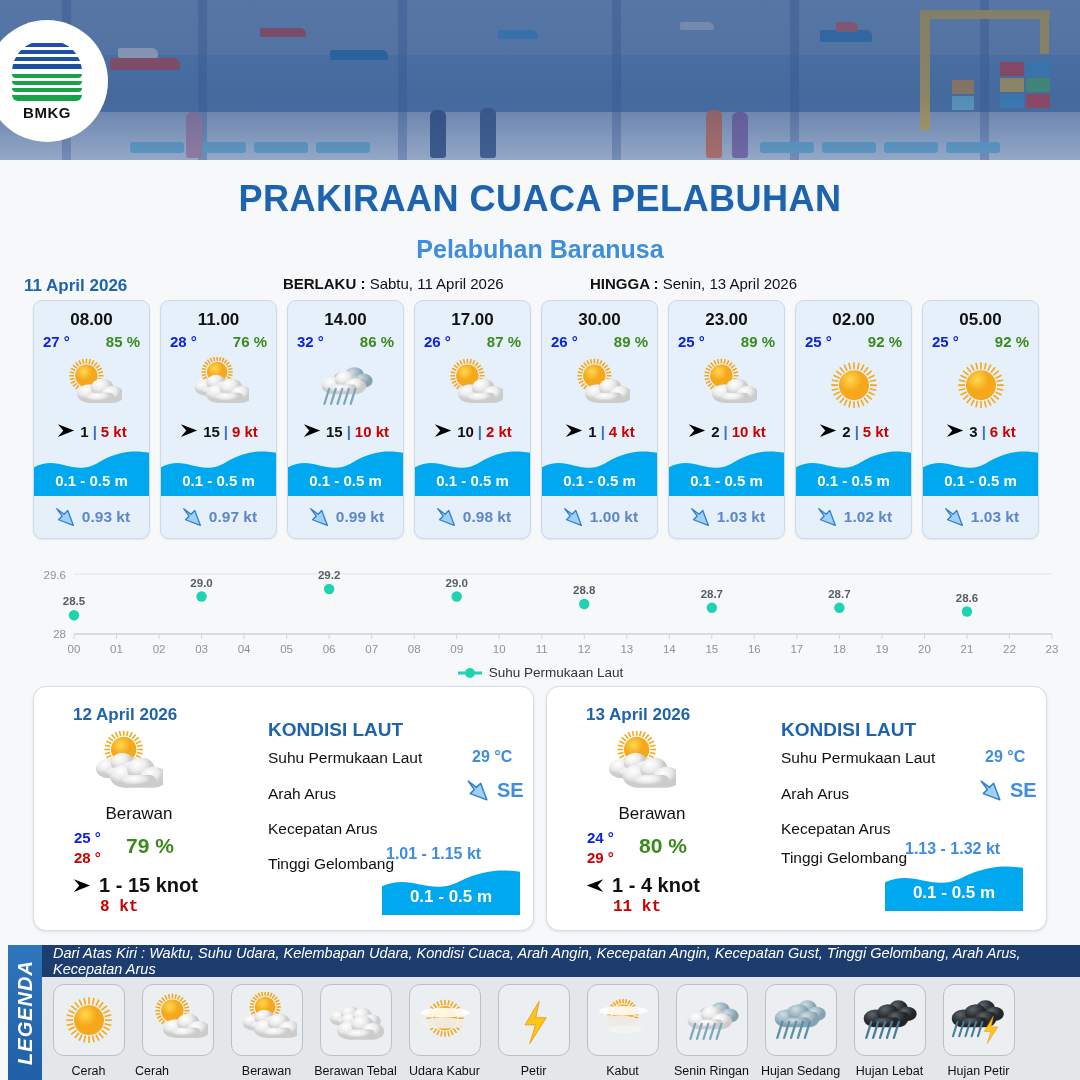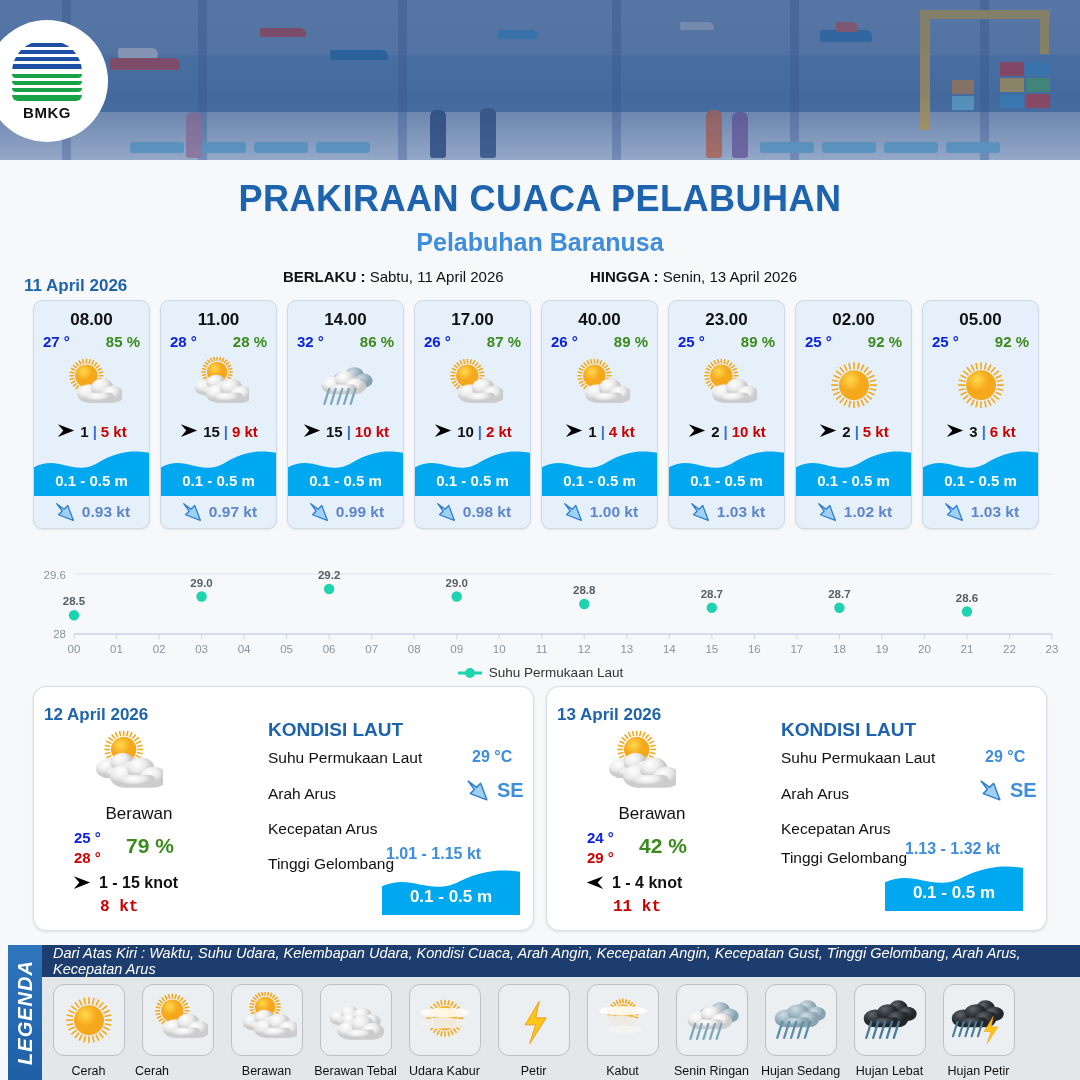--- a/index.html
+++ b/index.html
@@ -48,21 +48,21 @@
   .h-line1 { font-size:19.5px; font-weight:bold; color:#fff; letter-spacing:.3px;
      text-shadow:0 1px 2px rgba(0,0,0,.45); }
   .h-line2 { font-size:31px; font-weight:bold; color:#fff; margin-top:4px;
      text-shadow:0 1px 3px rgba(0,0,0,.5); }
   .h-line3 { font-size:15.5px; color:#fff; margin-top:7px;
      text-shadow:0 1px 2px rgba(0,0,0,.45); }
 
   
   .t1 { text-align:center; font-size:36px; font-weight:bold; color:#1d63ad;
         letter-spacing:.5px; margin-top:18px; text-shadow:1px 1px 0 #e6edf5; }
-  .t2 { text-align:center; font-size:25px; font-weight:bold; color:#3f8ddd; margin-top:8px; }
+  .t2 { text-align:center; font-size:25px; font-weight:bold; color:#3f8ddd; margin-top:15px; }
   .t3 { text-align:center; margin-top:11px; font-size:15px; color:#111; }
   .t3 .lbl { font-weight:bold; }
   .t3 .gap { display:inline-block; width:78px; }
 
   
   .date-lbl { position:absolute; left:24px; top:276px; font-size:17px; font-weight:bold; color:#1d63ad; }
 
   
   .cards { position:absolute; left:33px; top:300px; width:1014px;
            display:flex; gap:10px; }
@@ -78,44 +78,44 @@
   .c-icon { height:62px; display:flex; align-items:center; justify-content:center; margin-top:4px; }
   .c-wind { display:flex; align-items:center; justify-content:center; gap:4px;
             height:30px; font-size:15px; font-weight:bold; color:#111; }
   .c-wind .bar { color:#3b6fd4; font-weight:bold; }
   .c-wind .kt  { color:#cc0000; }
   .wave-wrap { position:relative; height:48px; margin-top:2px; }
   .wave-wrap svg { position:absolute; left:0; top:0; }
   .wave-txt { position:absolute; left:0; right:0; bottom:7px; text-align:center;
               font-size:15px; font-weight:bold; color:#fff; }
   .c-cur { display:flex; align-items:center; justify-content:center; gap:5px;
-           height:32px; font-size:15.5px; font-weight:bold; color:#5f86c9; }
+           height:42px; font-size:15.5px; font-weight:bold; color:#5f86c9; }
 
   
   .chart { position:absolute; left:22px; top:562px; width:1036px; height:105px; }
   .chart svg { display:block; }
 
   .legend-line { position:absolute; left:0; right:0; top:665px; text-align:center;
                  font-size:13.5px; color:#333; }
   .legend-line .dash { display:inline-block; vertical-align:middle; margin-right:6px; }
 
   
   .days { position:absolute; left:33px; top:686px; width:1014px; display:flex; gap:12px; }
   .day {
     width:501px; height:245px; background:#fff; border:1px solid #d7dde5;
     border-radius:13px; box-shadow:0 1px 3px rgba(0,0,0,.10); position:relative;
   }
-  .d-date { position:absolute; left:10px; top:18px; font-size:17px; font-weight:bold; color:#1d63ad; }
+  .d-date { position:absolute; left:39px; top:18px; font-size:17px; font-weight:bold; color:#1d63ad; }
   .d-icon { position:absolute; left:55px; top:44px; }
   .d-cond { position:absolute; left:0; top:117px; width:210px; text-align:center;
             font-size:17px; color:#111; }
   .d-min { position:absolute; left:40px; top:142px; font-size:15px; font-weight:bold; color:#0d22e0; }
   .d-max { position:absolute; left:40px; top:162px; font-size:15px; font-weight:bold; color:#cc0000; }
   .d-hum { position:absolute; left:92px; top:147px; font-size:21px; font-weight:bold; color:#3b8a1d; }
-  .d-wind{ position:absolute; left:38px; top:187px; font-size:16px; font-weight:bold; color:#111;
+  .d-wind{ position:absolute; left:38px; top:187px; font-size:20px; font-weight:bold; color:#111;
            display:flex; align-items:center; gap:7px; }
   .d-gust{ position:absolute; left:66px; top:211px; font-size:16px; font-weight:bold; color:#cc0000;font-family:Liberation Mono, monospace; }
 
   .k-title { position:absolute; left:234px; top:32px; font-size:19px; font-weight:bold; color:#1d63ad; }
   .k-lbl { position:absolute; left:234px; font-size:15.5px; color:#111; }
   .k-val { position:absolute; font-size:16px; font-weight:bold; color:#3f8ddd; }
 
   
   .legenda { position:absolute; left:0; top:945px; width:1080px; height:135px; }
   .lg-side { position:absolute; left:8px; top:0; width:34px; height:135px;
@@ -310,21 +310,21 @@
       <svg width="24" height="24" viewBox="0 0 26 26">
     <path d="M 4 4 L 12 10 L 16 6 L 22 22 L 6 16 L 10 12 Z" fill="#9fd0f5" stroke="#2f7fd0" stroke-width="1.4" stroke-linejoin="round"></path>
           </svg>
       <span>0.93 kt</span>
     </div>
       </div>
       <div class="card">
     <div class="c-time">11.00</div>
     <div class="c-row">
       <span class="c-temp">28 °</span>
-      <span class="c-hum">28 %</span>
+      <span class="c-hum">76 %</span>
     </div>
     <div class="c-icon">
           <svg width="60" height="56" viewBox="0 0 60 56">
             <defs>
     <radialGradient id="sunGrad" cx="38%" cy="32%">
       <stop offset="0%" stop-color="#ffd94e"></stop>
                 <stop offset="75%" stop-color="#f6a81c"></stop>
     </radialGradient>
     <radialGradient id="cloudGrad" cx="35%" cy="28%">
       <stop offset="0%" stop-color="#ffffff"></stop>
@@ -566,21 +566,21 @@
       <div class="wave-txt">0.1 - 0.5 m</div>
     </div>
     <div class="c-cur">
       <svg width="24" height="24" viewBox="0 0 26 26">
     <path d="M 4 4 L 12 10 L 16 6 L 22 22 L 6 16 L 10 12 Z" fill="#9fd0f5" stroke="#2f7fd0" stroke-width="1.4" stroke-linejoin="round"></path>
           </svg>
       <span>0.98 kt</span>
     </div>
       </div>
       <div class="card">
-    <div class="c-time">40.00</div>
+    <div class="c-time">30.00</div>
     <div class="c-row">
       <span class="c-temp">26 °</span>
       <span class="c-hum">89 %</span>
     </div>
     <div class="c-icon">
           <svg width="60" height="56" viewBox="0 0 60 56">
             <defs>
     <radialGradient id="sunGrad" cx="38%" cy="32%">
       <stop offset="0%" stop-color="#ffd94e"></stop>
                 <stop offset="75%" stop-color="#f6a81c"></stop>
@@ -1172,21 +1172,21 @@
             <g transform="translate(20.8125,25.4375) scale(1.15625)">
     <ellipse cx="13" cy="17" rx="13" ry="10" fill="url(#cloudGrad)"></ellipse>
     <ellipse cx="27" cy="11" rx="12" ry="10" fill="url(#cloudGrad)"></ellipse>
     <ellipse cx="38" cy="18" rx="12" ry="9" fill="url(#cloudGrad)"></ellipse>
     <rect x="10" y="16" width="30" height="11" rx="5" fill="url(#cloudGrad)"></rect>
   </g>
           </svg></div>
     <div class="d-cond">Berawan</div>
     <div class="d-min">24 °</div>
     <div class="d-max">29 °</div>
-    <div class="d-hum">42 %</div>
+    <div class="d-hum">80 %</div>
     <div class="d-wind">
       <svg width="20" height="17.2" viewBox="0 0 22 18">
     <path d="M 2 9 L 20 2 L 14 9 L 20 16 Z" fill="#000"></path>
           </svg>
           <span>1  - 4 knot</span>
     </div>
     <div class="d-gust">11 kt</div>
 
     <div class="k-title">KONDISI LAUT</div>
     <div class="k-lbl" style="top:62px">Suhu Permukaan Laut</div>

